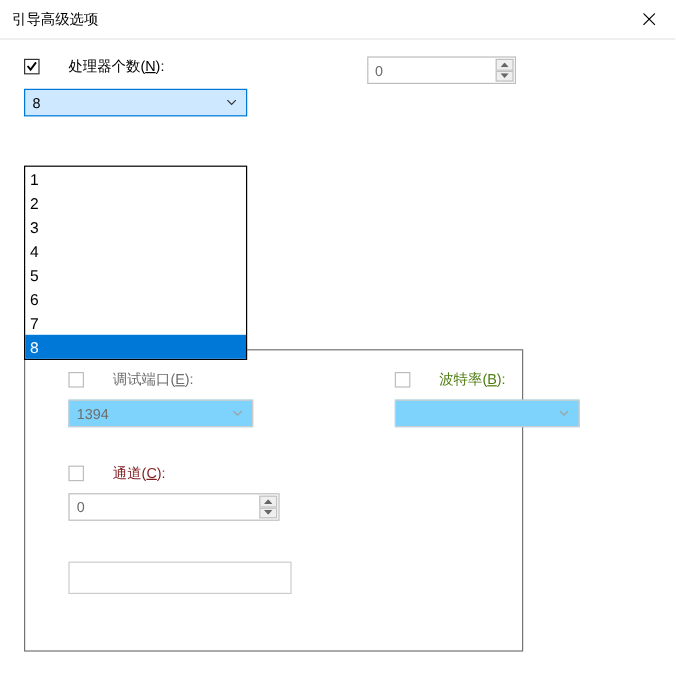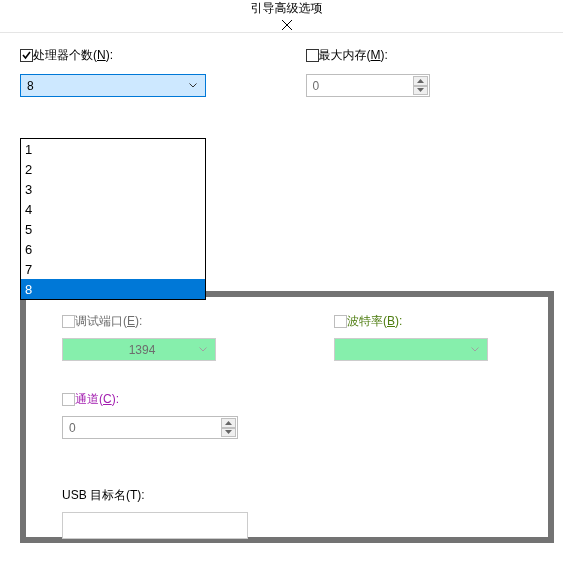--- a/index.html
+++ b/index.html
@@ -14,21 +14,20 @@
     overflow: hidden;
   }
   .titlebar {
     display: flex;
     align-items: center;
     justify-content: space-between;
     height: 32px;
     padding: 0 0 0 10px;
     border-bottom: 1px solid #e5e5e5;
     background: #ffffff;
-    flex-direction: column;
   }
   .titlebar .title {
     font-size: 12px;
   }
   .titlebar .close {
     width: 45px;
     height: 32px;
     display: flex;
     align-items: center;
     justify-content: center;
@@ -53,21 +52,21 @@
     display: flex;
     gap: 40px;
   }
   .col {
     width: 240px;
   }
 
   label.chk {
     display: flex;
     align-items: center;
-    gap: 0;
+    gap: 24px;
     margin-bottom: 10px;
   }
   .checkbox {
     width: 13px;
     height: 13px;
     border: 1px solid #333;
     display: inline-flex;
     align-items: center;
     justify-content: center;
     box-sizing: border-box;
@@ -108,23 +107,22 @@
     display: flex;
     align-items: center;
     padding-left: 6px;
   }
   .combo.focus {
     border-color: #0078d7;
     background: #cde8ff;
   }
   .combo.disabled {
     border-color: #cccccc;
-    background: #86efac;
+    background: #7dd3fc;
     color: #6d6d6d;
-    justify-content: center;
   }
   .combo .arrow {
     position: absolute;
     right: 4px;
     top: 0;
     bottom: 0;
     width: 16px;
     display: flex;
     align-items: center;
     justify-content: center;
@@ -176,23 +174,23 @@
   .spin-buttons .sb svg {
     width: 7px;
     height: 4px;
     fill: #666;
   }
 
   .groupbox {
     position: absolute;
     left: 20px;
     top: 258px;
-    width: 534px;
+    width: 416px;
     height: 252px;
-    border: 6px solid #737373;
+    border: 1px solid #737373;
     box-sizing: border-box;
     text-decoration: underline;
   }
 
   .field-label {
     margin: 14px 0 8px 0;
     color: #000;
   }
 
   .textfield {
@@ -288,26 +286,20 @@
         <span>8</span>
         <span class="arrow">
             <svg viewBox="0 0 8 5">
               <polyline points="0.5,0.5 4,4 7.5,0.5"></polyline>
             </svg>
           </span>
       </div>
     </div>
 
     <div class="col" style="margin-left:8px;">
-      <label class="chk">
-        <span class="checkbox">
-          
-        </span>
-        <span class="chk-text"><span>最大内存(</span><span class="accel">M</span><span>):</span></span>
-      </label>
       <div class="spin disabled">
         <span>0</span>
         <div class="spin-buttons">
           <div class="sb">
               <svg viewBox="0 0 7 4">
                 <polygon points="3.5,0 7,4 0,4"></polygon>
               </svg>
             </div>
           <div class="sb">
               <svg viewBox="0 0 7 4">
@@ -347,41 +339,40 @@
             <svg viewBox="0 0 8 5">
               <polyline points="0.5,0.5 4,4 7.5,0.5"></polyline>
             </svg>
           </span>
       </div>
     </div>
 
     <div class="inner-left" style="top:94px;">
       <label class="chk" style="margin-bottom:8px;">
         <span class="checkbox disabled"></span>
-        <span class="chk-text" style="color:#a21caf;text-align:center;"><span>通道(</span><span class="accel">C</span><span>):</span></span>
+        <span class="chk-text" style="color:#7f1d1d;text-align:center;"><span>通道(</span><span class="accel">C</span><span>):</span></span>
       </label>
       <div class="spin disabled" style="width:176px;">
         <span>0</span>
         <div class="spin-buttons">
           <div class="sb">
               <svg viewBox="0 0 7 4">
                 <polygon points="3.5,0 7,4 0,4"></polygon>
               </svg>
             </div>
           <div class="sb">
               <svg viewBox="0 0 7 4">
                 <polygon points="0,0 7,0 3.5,4"></polygon>
               </svg>
             </div>
         </div>
       </div>
     </div>
 
     <div class="inner-left" style="top:176px;">
-      <div class="field-label"><span>USB 目标名(</span><span class="accel">T</span><span>):</span></div>
       <div class="textfield"></div>
     </div>
   </div>
 
   <div class="dropdown-list" id="proc-dropdown">
       <div class="opt">1</div>
       <div class="opt">2</div>
       <div class="opt">3</div>
       <div class="opt">4</div>
       <div class="opt">5</div>

